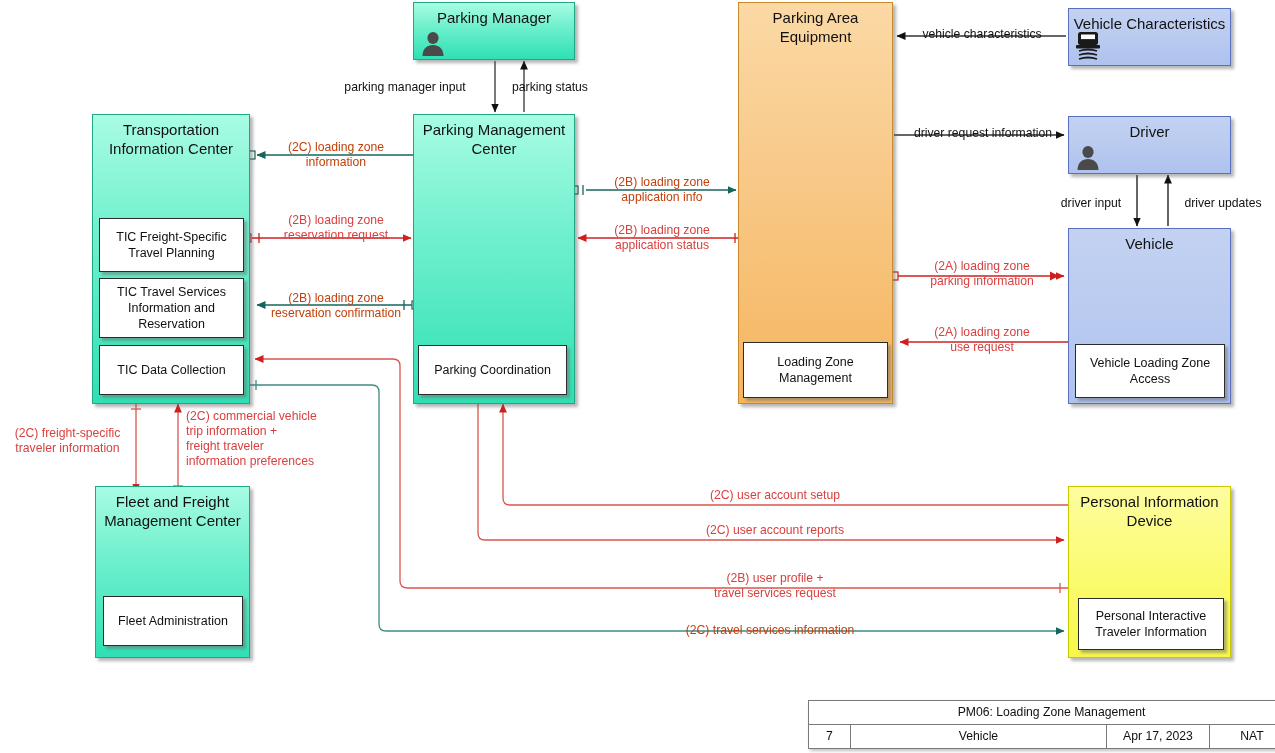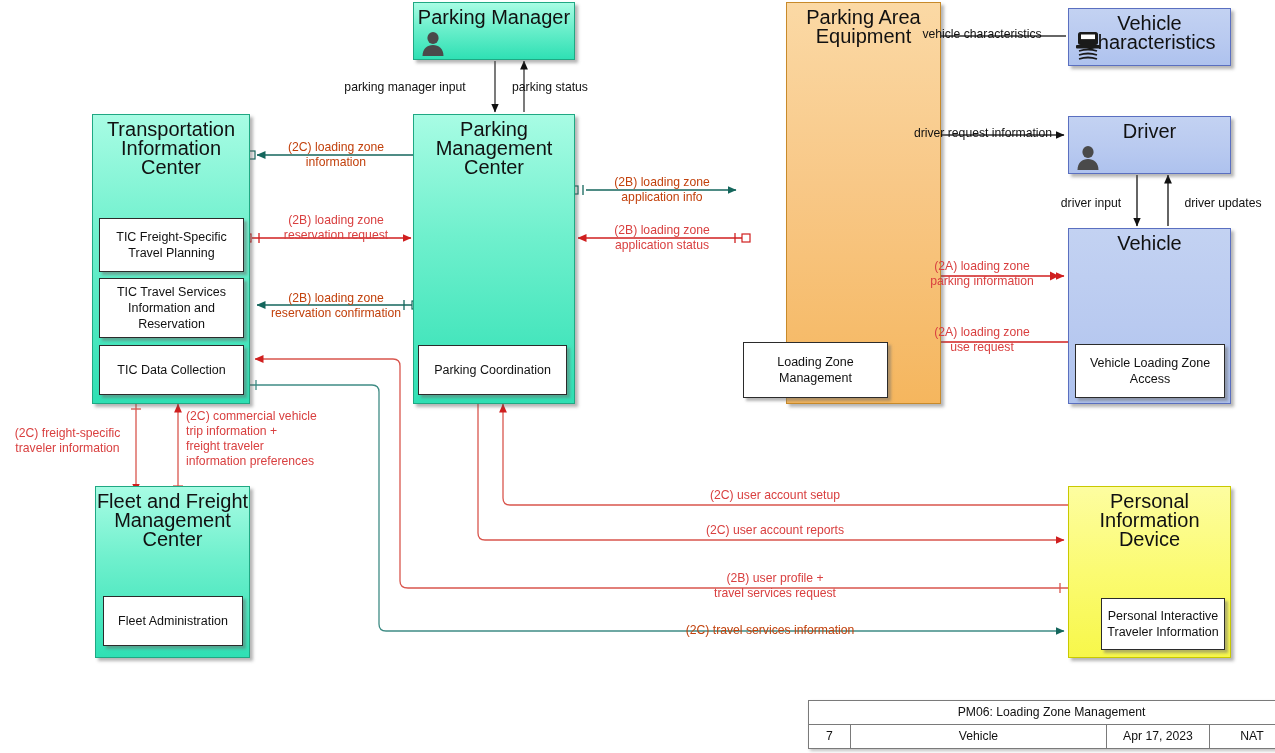--- a/index.html
+++ b/index.html
@@ -7,27 +7,27 @@
        font-family:"Liberation Sans","DejaVu Sans",sans-serif;color:#000;}
   #stage{position:absolute;left:0;top:0;width:1275px;height:753px;}
   svg.layer{position:absolute;left:0;top:0;width:1275px;height:753px;pointer-events:none;}
 
   
   .pobj{position:absolute;box-sizing:border-box;border:1px solid #3a6f63;
         box-shadow:3px 3px 3px rgba(90,90,90,.45);}
   .pobj.green{background:linear-gradient(180deg,#a8fce4 0%,#6ff0cd 42%,#2fe0b4 100%);
               border-color:#1fa883;}
   .pobj.orange{background:linear-gradient(180deg,#fbd9a5 0%,#f8c887 45%,#f5b65e 100%);
-               border-color:#c88a2a;margin-left:48px;}
+               border-color:#c88a2a;}
   .pobj.blue{background:linear-gradient(180deg,#c3d2f2 0%,#b9caf0 55%,#aec2ee 100%);
              border-color:#5a6fc0;}
   .pobj.yellow{background:linear-gradient(180deg,#fdfda0 0%,#fbfb72 50%,#f7f74a 100%);
                border-color:#c9c900;}
   .pobj-title{position:absolute;left:0;right:0;top:5px;text-align:center;
-              font-size:20px;line-height:19px;color:#111;}
+              font-size:15px;line-height:19px;color:#111;}
 
   
   .fobj{position:absolute;box-sizing:border-box;background:#ffffff;
         border:1.4px solid #2b2b2b;box-shadow:2.5px 2.5px 2.5px rgba(110,110,110,.5);
         display:flex;align-items:center;justify-content:center;text-align:center;
         font-size:12.5px;line-height:16px;color:#111;padding:2px 4px;}
 
   
   .flab{position:absolute;text-align:center;font-size:12.2px;line-height:15px;
         white-space:pre-line;}
@@ -189,21 +189,21 @@
     <div class="pobj-title">Personal Information Device</div>
   </div>
 
   <div class="fobj" style="left:99px;top:218px;width:145px;height:54px;">TIC Freight-Specific Travel Planning</div>
   <div class="fobj" style="left:99px;top:278px;width:145px;height:60px;">TIC Travel Services Information and Reservation</div>
   <div class="fobj" style="left:99px;top:345px;width:145px;height:50px;">TIC Data Collection</div>
   <div class="fobj" style="left:103px;top:596px;width:140px;height:50px;">Fleet Administration</div>
   <div class="fobj" style="left:418px;top:345px;width:149px;height:50px;">Parking Coordination</div>
   <div class="fobj" style="left:743px;top:342px;width:145px;height:56px;">Loading Zone Management</div>
   <div class="fobj" style="left:1075px;top:344px;width:150px;height:54px;">Vehicle Loading Zone Access</div>
-  <div class="fobj" style="left:1078px;top:598px;width:124px;height:52px;margin-left:23px;">Personal Interactive Traveler Information</div>
+  <div class="fobj" style="left:1078px;top:598px;width:146px;height:52px;">Personal Interactive Traveler Information</div>
 
   <div class="flab blk" style="left:322px;top:80px;width:166px;">parking manager input</div>
   <div class="flab blk" style="left:500px;top:80px;width:100px;">parking status</div>
 
   <div class="flab grn" style="left:266px;top:140px;width:140px;">(2C) loading zone
 information</div>
   <div class="flab red" style="left:258px;top:213px;width:156px;">(2B) loading zone
 reservation request</div>
   <div class="flab grn" style="left:253px;top:291px;width:166px;">(2B) loading zone
 reservation confirmation</div>

